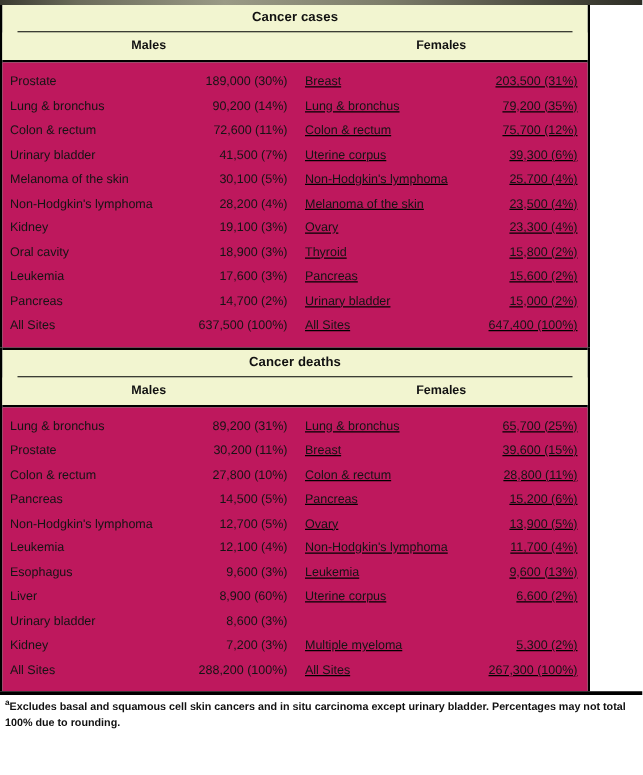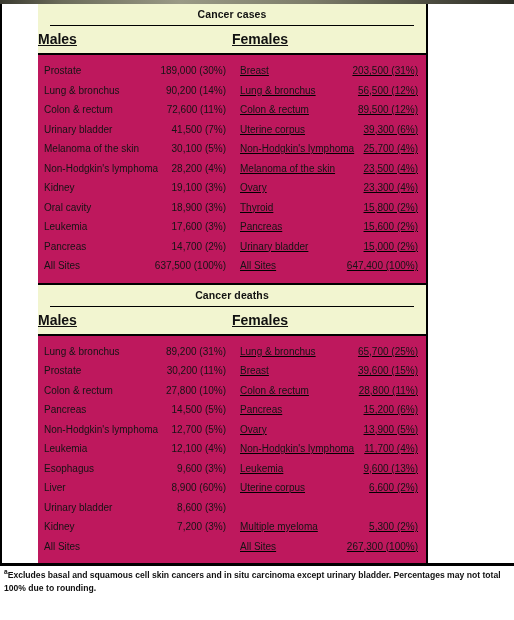--- a/index.html
+++ b/index.html
@@ -22,25 +22,24 @@
   }
 
   
   .top-strip {
     height: 4px;
     width: 514px;
     background: linear-gradient(to right, #3a3a30 0%, #6b6b5a 12%, #9a9a86 35%, #7d7d6a 60%, #4a4a3e 85%, #2e2e26 100%);
   }
 
   .panel {
-    width: 428px;
+    width: 472px;
     box-sizing: border-box;
     border-left: 2px solid #000;
     border-right: 2px solid #000;
-    padding-left: 36px;
   }
 
   
   .tbl-header {
     background: #f2f5d0;
     padding: 0;
   }
   .tbl-title {
     text-align: center;
     font-size: 10.5px;
@@ -55,26 +54,25 @@
   .subhead-rule {
     border-top: 1.6px solid #000;
     height: 0;
   }
   .subhead-row {
     display: flex;
     background: #f2f5d0;
   }
   .subhead-cell {
     flex: 1 1 50%;
-    text-align: left;
-    font-size: 14px;
+    text-align: center;
+    font-size: 10px;
     font-weight: bold;
     color: #111;
     padding: 5px 0 6px 0;
-    text-decoration: underline;
   }
   .thick-rule {
     border-top: 2.2px solid #000;
     height: 0;
   }
 
   
   .tbl-body {
     background: #be185d;
     padding: 6px 0 7px 0;
@@ -156,32 +154,32 @@
         </div>
       </div>
 
       <div class="data-row">
         <div class="half left">
           <span class="site">Lung &amp; bronchus</span>
           <span class="value">90,200 (14%)</span>
         </div>
         <div class="half right">
           <span class="site">Lung &amp; bronchus</span>
-          <span class="value">56,500 (12%)</span>
+          <span class="value">79,200 (35%)</span>
         </div>
       </div>
 
       <div class="data-row">
         <div class="half left">
           <span class="site">Colon &amp; rectum</span>
           <span class="value">72,600 (11%)</span>
         </div>
         <div class="half right">
           <span class="site">Colon &amp; rectum</span>
-          <span class="value">89,500 (12%)</span>
+          <span class="value">75,700 (12%)</span>
         </div>
       </div>
 
       <div class="data-row">
         <div class="half left">
           <span class="site">Urinary bladder</span>
           <span class="value">41,500 (7%)</span>
         </div>
         <div class="half right">
           <span class="site">Uterine corpus</span>
@@ -386,20 +384,21 @@
         </div>
         <div class="half right">
           <span class="site">Multiple myeloma</span>
           <span class="value">5,300 (2%)</span>
         </div>
       </div>
 
       <div class="data-row">
         <div class="half left">
           <span class="site">All Sites</span>
+          <span class="value">288,200 (100%)</span>
         </div>
         <div class="half right">
           <span class="site">All Sites</span>
           <span class="value">267,300 (100%)</span>
         </div>
       </div>
 
     </div>
   </div>
 

